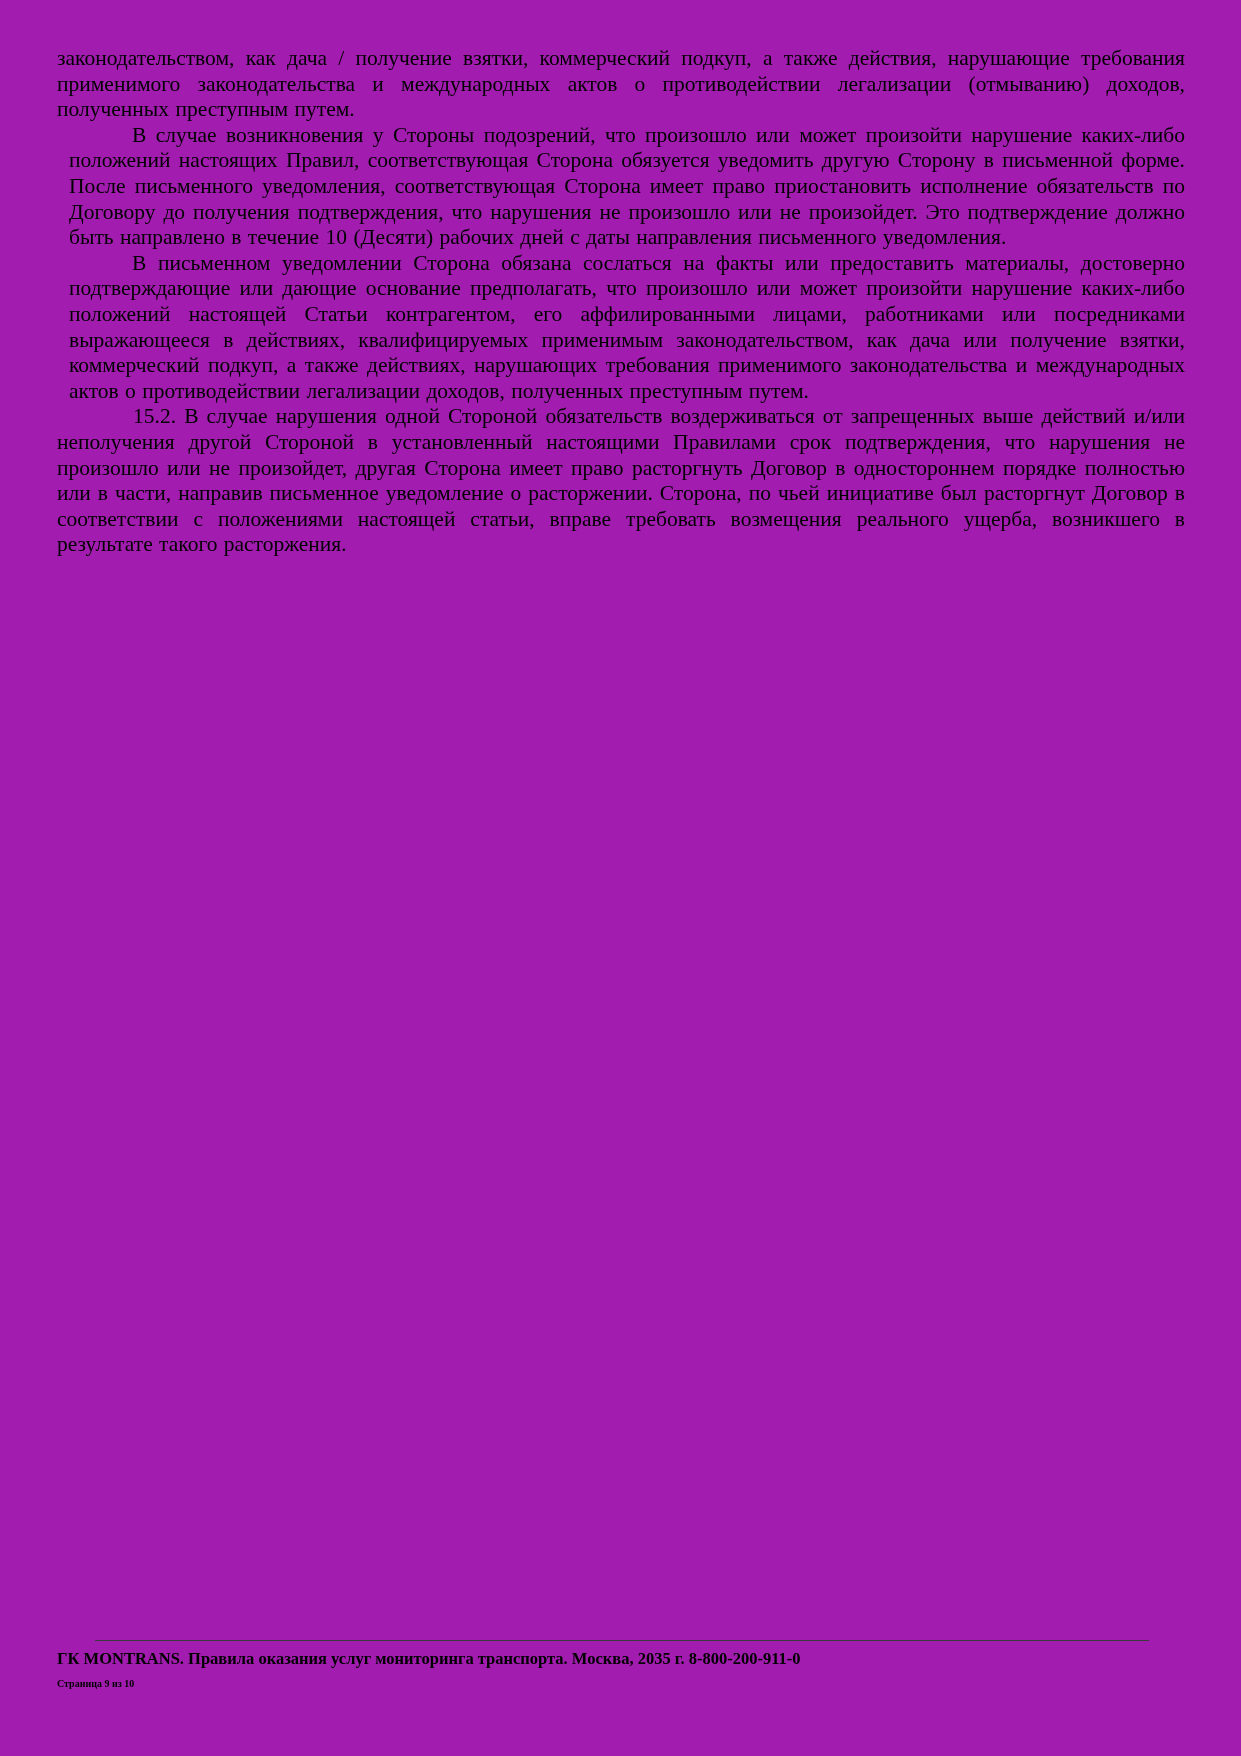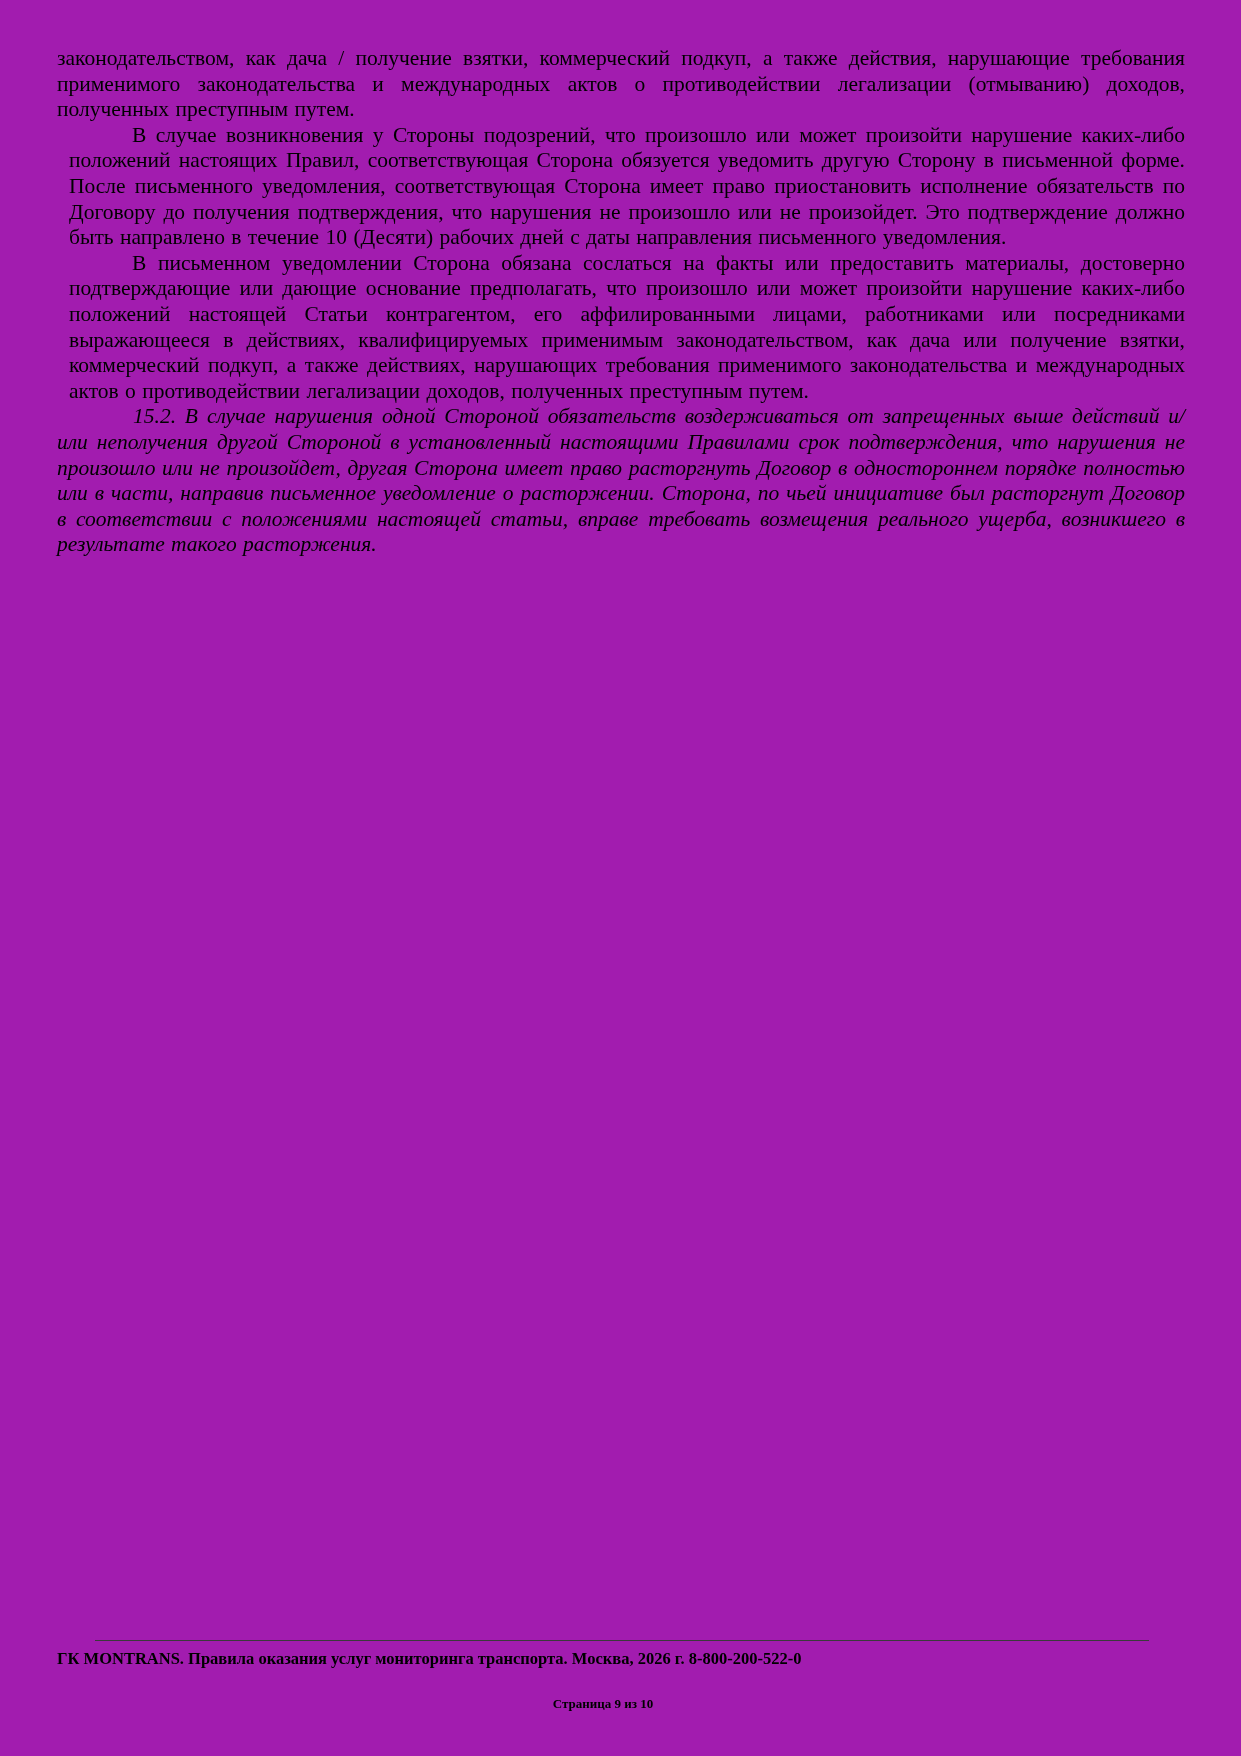--- a/index.html
+++ b/index.html
@@ -32,60 +32,59 @@
     line-height: 25.6px;
     text-align: justify;
     word-spacing: 1px;
   }
   p.indent {
     text-indent: 63px;
     margin-left: 12px;
   }
   p.indent-lg {
     text-indent: 76px;
-    font-style: italic;
   }
   .footer {
     position: absolute;
     left: 57px;
     width: 1128px;
     top: 1640px;
   }
   .footer-rule {
     height: 0;
     border-top: 1.5px solid #3a3a3a;
     margin: 0 36px 0 38px;
   }
   .footer-text {
     margin-top: 8px;
     font-weight: bold;
     font-size: 16.5px;
     line-height: 20px;
     white-space: nowrap;
   }
   .page-num {
-    margin-top: 25px;
+    margin-top: 5px;
     margin-right: 36px;
     font-weight: bold;
-    font-size: 13px;
+    font-size: 10px;
     line-height: 19px;
-    text-align: center;
+    text-align: left;
   }
 </style>
 </head>
 <body>
 
 <div class="page">
 
   <div class="content">
     <p class="para">законодательством, как дача / получение взятки, коммерческий подкуп, а также действия, нарушающие требования применимого законодательства и международных актов о противодействии легализации (отмыванию) доходов, полученных преступным путем.</p>
     <p class="para indent">В случае возникновения у Стороны подозрений, что произошло или может произойти нарушение каких-либо положений настоящих Правил, соответствующая Сторона обязуется уведомить другую Сторону в письменной форме. После письменного уведомления, соответствующая Сторона имеет право приостановить исполнение обязательств по Договору до получения подтверждения, что нарушения не произошло или не произойдет. Это подтверждение должно быть направлено в течение 10 (Десяти) рабочих дней с даты направления письменного уведомления.</p>
     <p class="para indent">В письменном уведомлении Сторона обязана сослаться на факты или предоставить материалы, достоверно подтверждающие или дающие основание предполагать, что произошло или может произойти нарушение каких-либо положений настоящей Статьи контрагентом, его аффилированными лицами, работниками или посредниками выражающееся в действиях, квалифицируемых применимым законодательством, как дача или получение взятки, коммерческий подкуп, а также действиях, нарушающих требования применимого законодательства и международных актов о противодействии легализации доходов, полученных преступным путем.</p>
     <p class="para indent-lg">15.2. В случае нарушения одной Стороной обязательств воздерживаться от запрещенных выше действий и/или неполучения другой Стороной в установленный настоящими Правилами срок подтверждения, что нарушения не произошло или не произойдет, другая Сторона имеет право расторгнуть Договор в одностороннем порядке полностью или в части, направив письменное уведомление о расторжении. Сторона, по чьей инициативе был расторгнут Договор в соответствии с положениями настоящей статьи, вправе требовать возмещения реального ущерба, возникшего в результате такого расторжения.</p>
   </div>
 
   <div class="footer">
     <div class="footer-rule"></div>
-    <div class="footer-text">ГК MONTRANS. Правила оказания услуг мониторинга транспорта. Москва, 2026 г. 8-800-200-522-0</div>
+    <div class="footer-text">ГК MONTRANS. Правила оказания услуг мониторинга транспорта. Москва, 2035 г. 8-800-200-911-0</div>
     <div class="page-num">Страница 9 из 10</div>
   </div>
 
 </div>
 
 </body></html>

